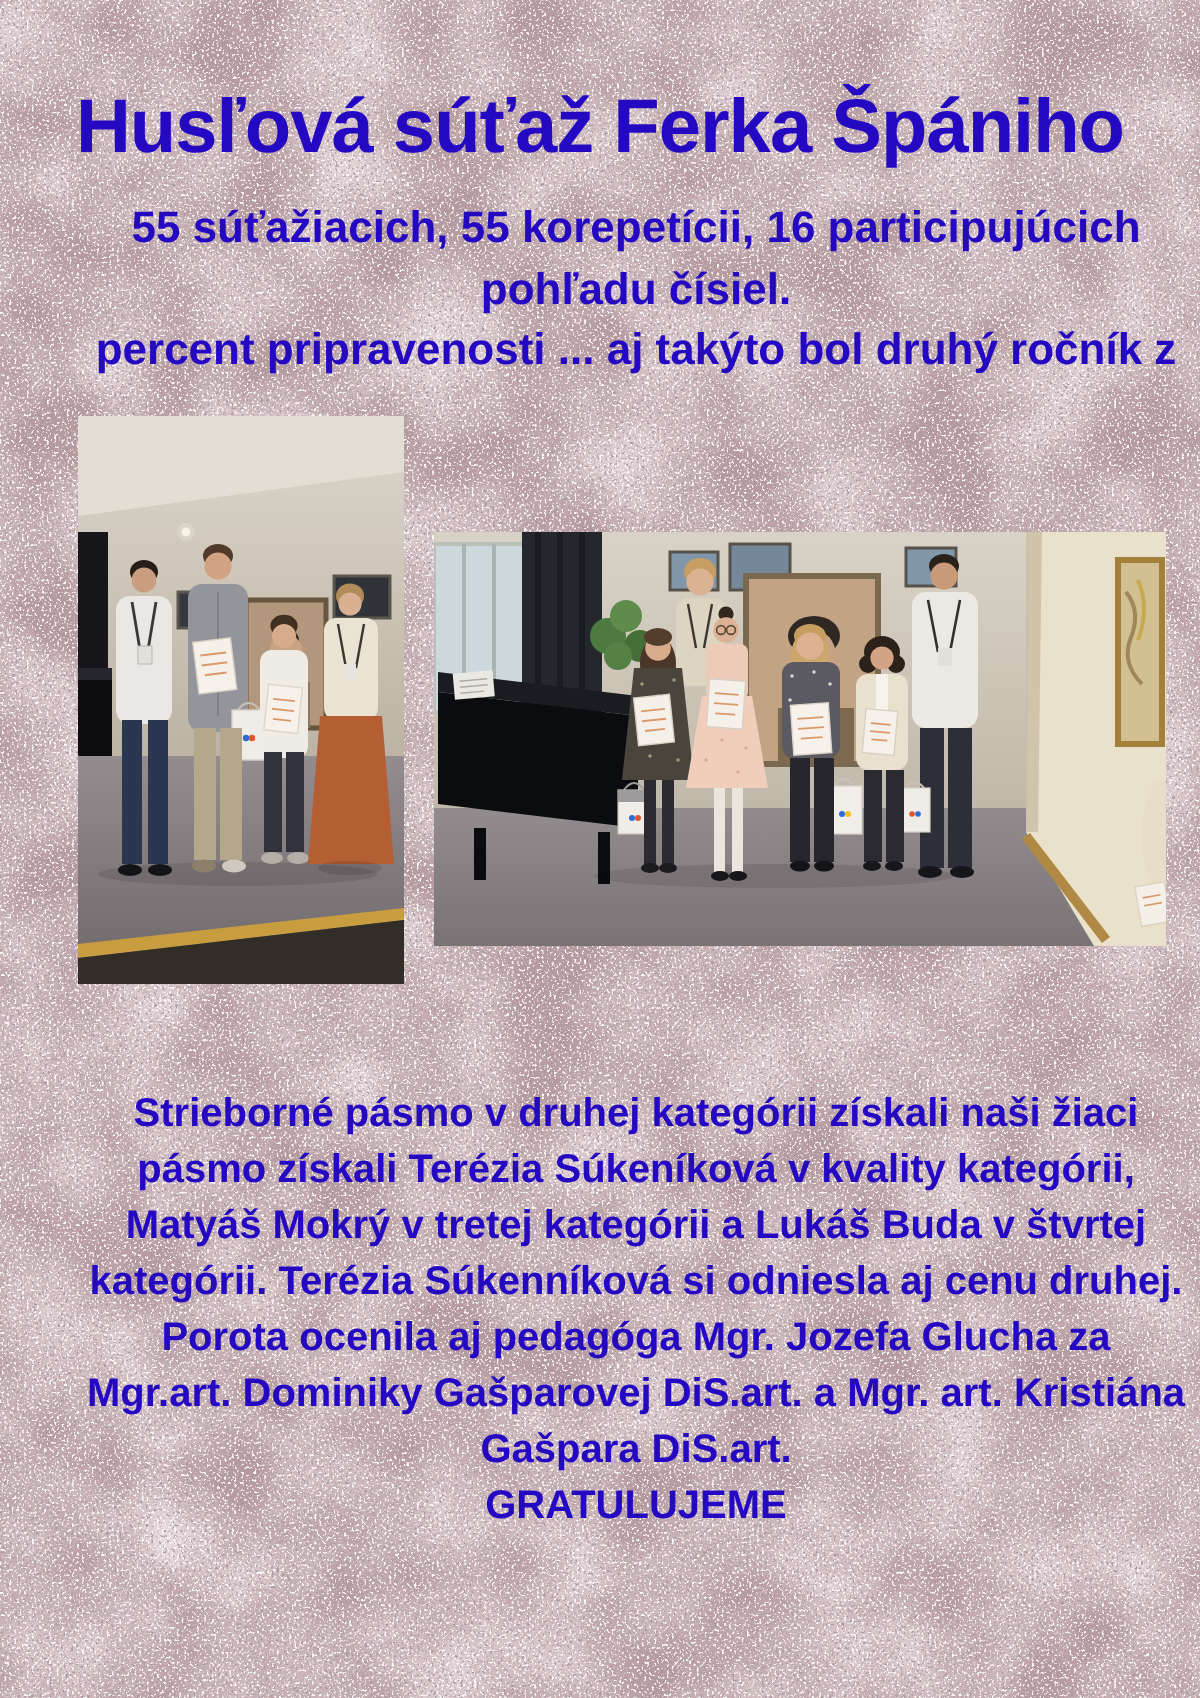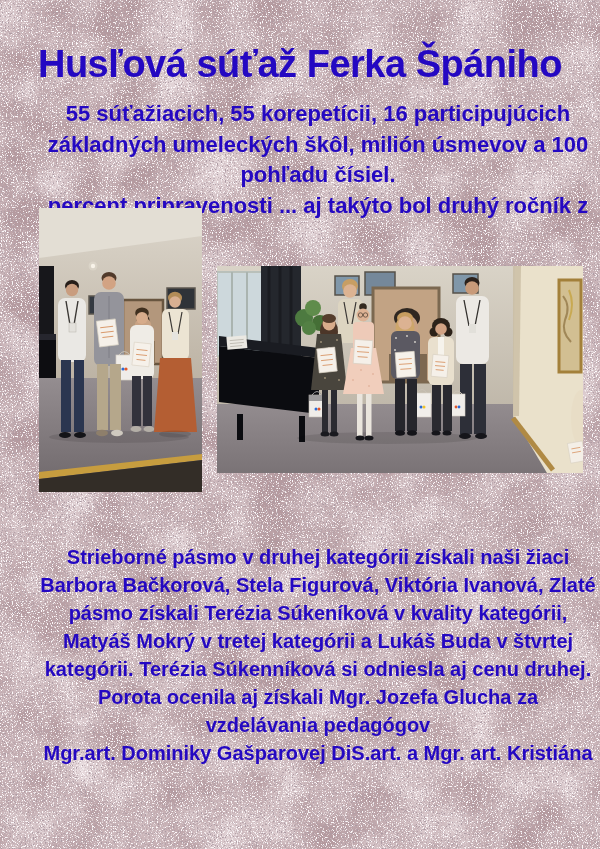--- a/index.html
+++ b/index.html
@@ -40,21 +40,20 @@
     <rect width="600" height="849" fill="#b59a9f"></rect>
     <rect width="600" height="849" filter="url(#mottle)"></rect>
     <rect width="600" height="849" filter="url(#graindark)"></rect>
     <rect width="600" height="849" filter="url(#sparkle)"></rect>
   </svg>
 
   <div class="txt title">Husľová súťaž Ferka Špániho</div>
 
   <div class="txt intro">
     <div class="line">55 súťažiacich, 55 korepetícii, 16 participujúcich</div>
-    <div class="line">základných umeleckých škôl, milión úsmevov a 100</div>
     <div class="line">pohľadu čísiel.</div>
     <div class="line">percent pripravenosti ... aj takýto bol druhý ročník z</div>
   </div>
 
   <svg class="photo photo-left" width="163" height="284" viewBox="0 0 163 284" role="img" aria-label="Teacher, two boys with award certificates and a gift bag, and a teacher in a rust skirt standing in a music room">
     <defs>
       <linearGradient id="lwall" x1="0" y1="0" x2="0" y2="1">
         <stop offset="0" stop-color="#dcd6cb"></stop>
           <stop offset="1" stop-color="#a89c8b"></stop>
       </linearGradient>
@@ -322,22 +321,22 @@
       <ellipse cx="364" cy="152" rx="10" ry="28" fill="#e8ddc6"></ellipse>
       <g transform="rotate(-10 360 186)">
         <rect x="352" y="176" width="15" height="20" fill="#f4efe7" stroke="#d8d0c2" stroke-width="0.6"></rect>
         <path d="M355,182 h9 M355,186 h9" stroke="#d9996b" stroke-width="0.8" fill="none"></path>
       </g>
     </g>
   </svg>
 
   <div class="txt results">
     <div class="line">Strieborné pásmo v druhej kategórii získali naši žiaci</div>
-    <div class="line">Barbora Bačkorová, Stela Figurová, Viktória Ivanová, Zlaté</div>
     <div class="line">pásmo získali Terézia Súkeníková v kvality kategórii,</div>
     <div class="line">Matyáš Mokrý v tretej kategórii a Lukáš Buda v štvrtej</div>
     <div class="line">kategórii. Terézia Súkenníková si odniesla aj cenu druhej.</div>
-    <div class="line">Porota ocenila aj získali Mgr. Jozefa Glucha za</div>
-    <div class="line">vzdelávania pedagógov</div>
+    <div class="line">Porota ocenila aj pedagóga Mgr. Jozefa Glucha za</div>
     <div class="line">Mgr.art. Dominiky Gašparovej DiS.art. a Mgr. art. Kristiána</div>
+    <div class="line">Gašpara DiS.art.</div>
+    <div class="line">GRATULUJEME</div>
   </div>
 
 </div>
 
 </body></html>

